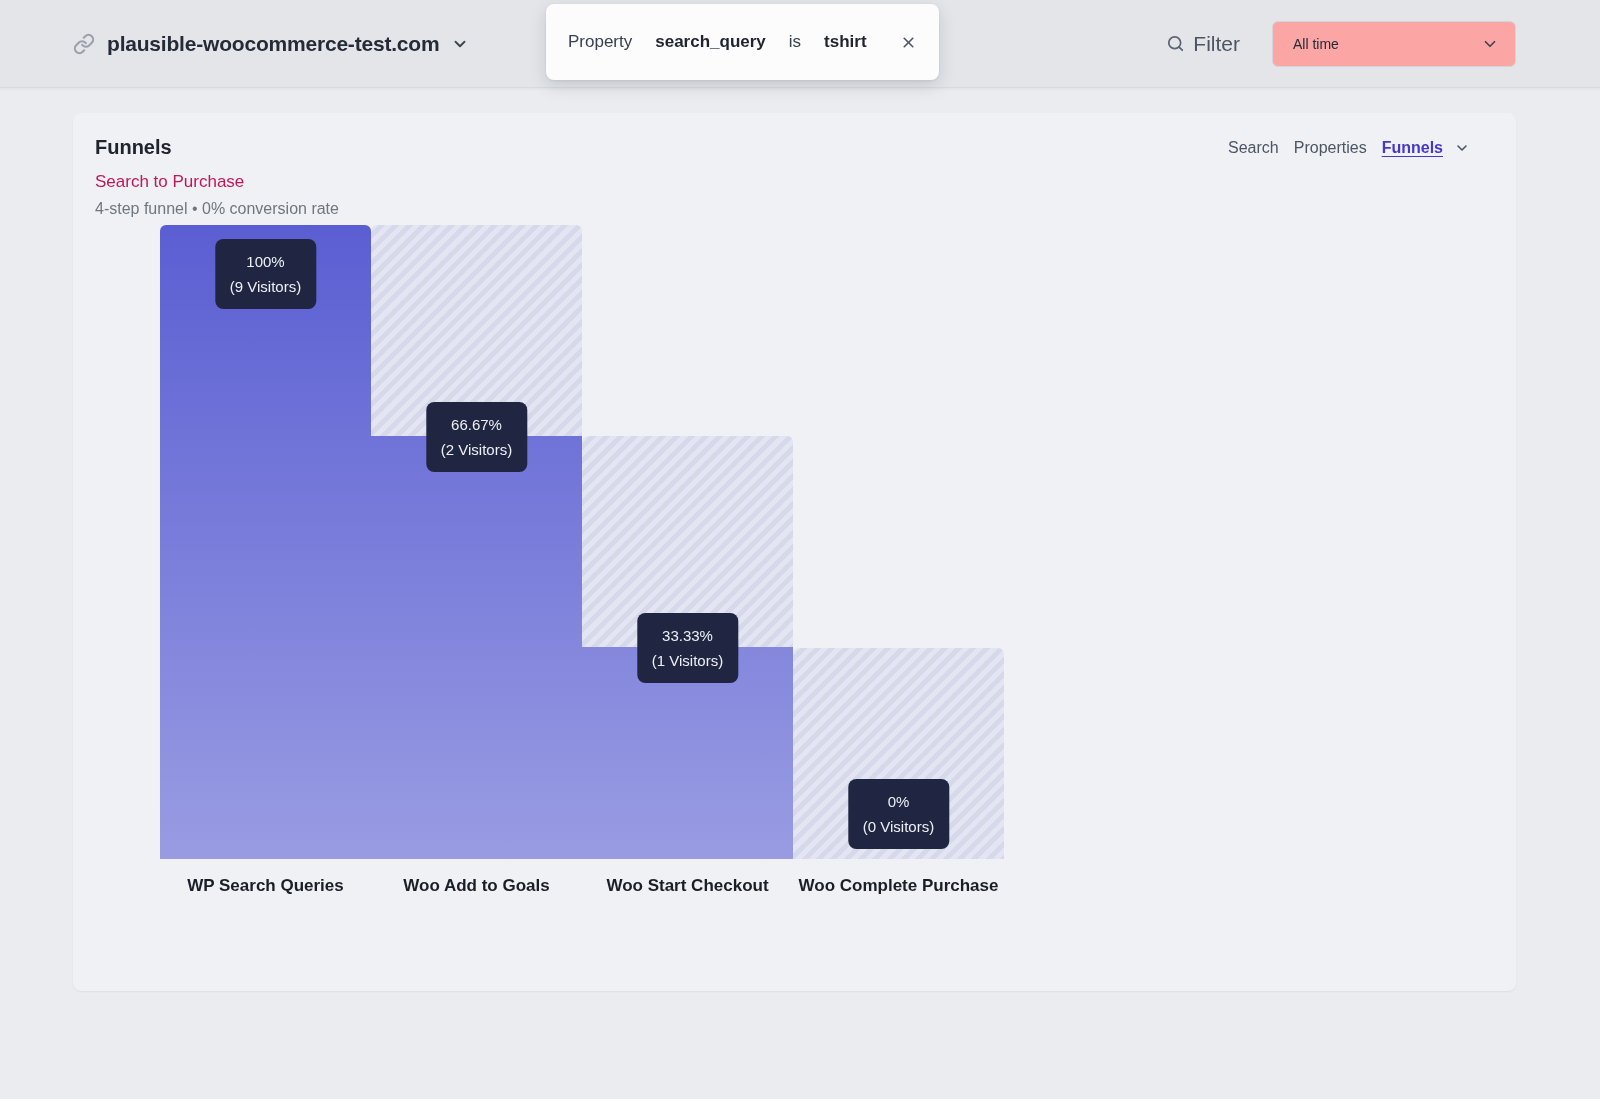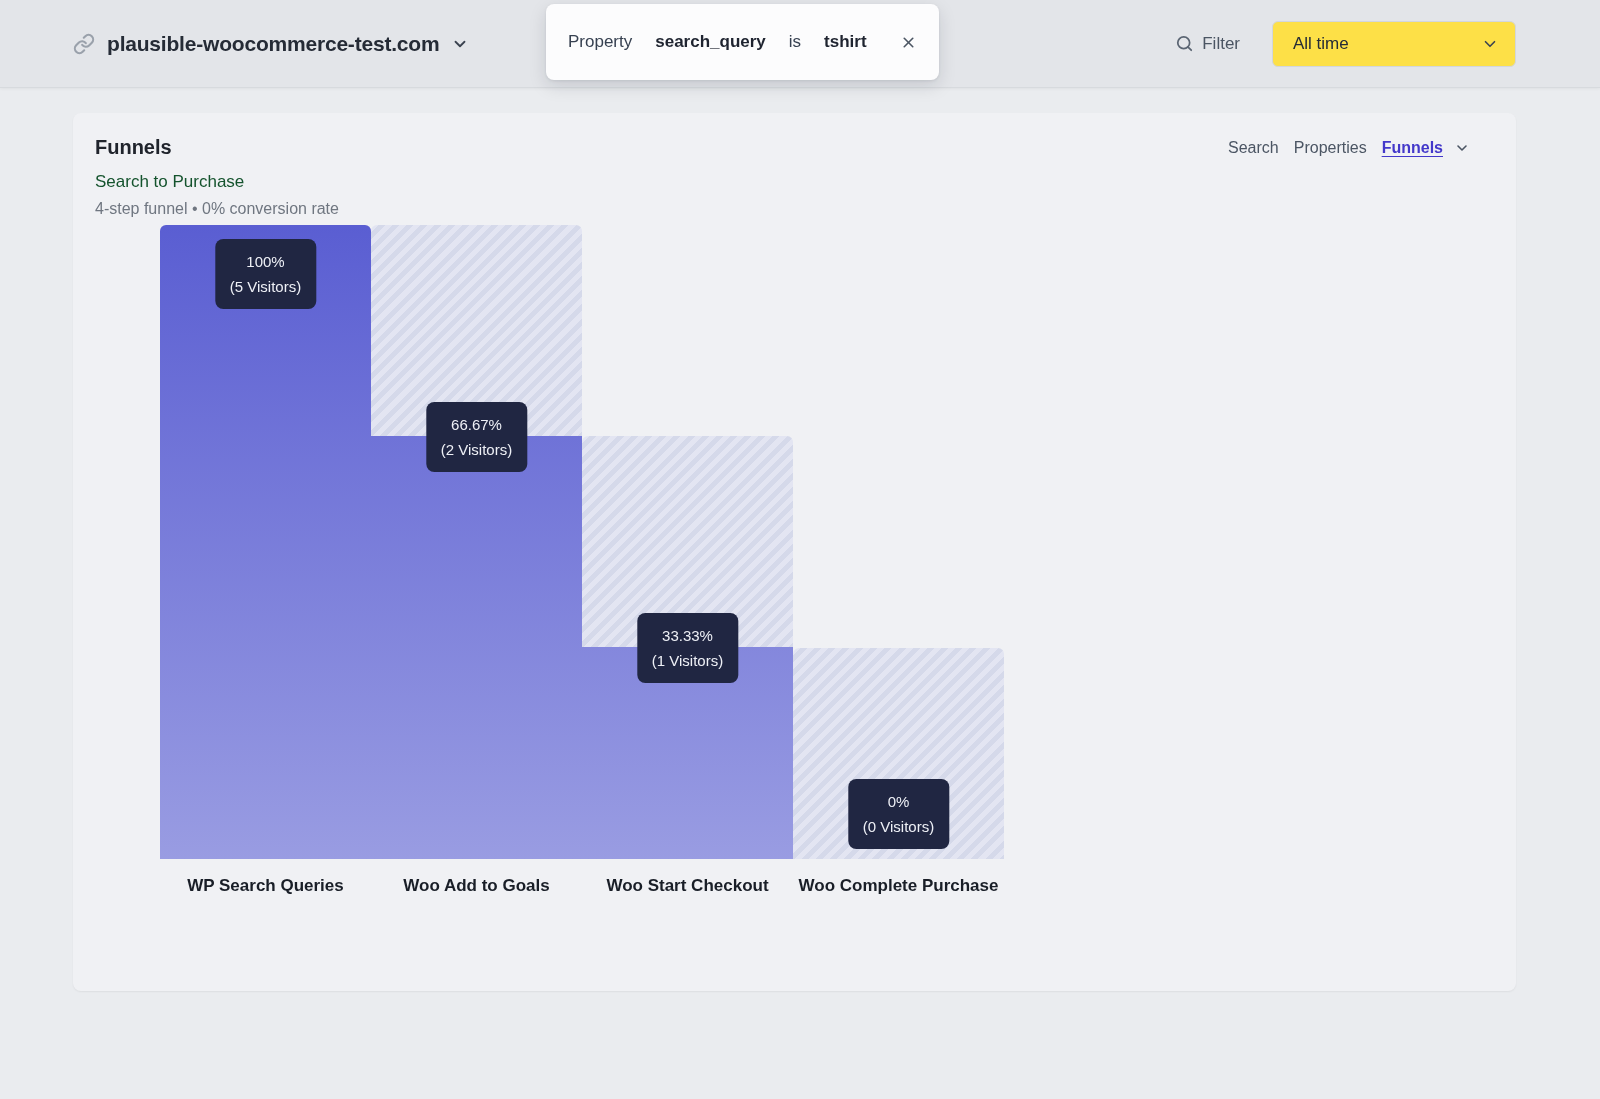--- a/index.html
+++ b/index.html
@@ -21,29 +21,29 @@
     display: flex;
     align-items: center;
     justify-content: space-between;
     padding: 0 84px 0 73px;
     z-index: 5;
   }
   .site-group { display: flex; align-items: center; gap: 12px; cursor: pointer; }
   .site-name { font-size: 21px; font-weight: 700; color: #252b36; letter-spacing: -0.2px; }
   .icon { display: inline-flex; align-items: center; justify-content: center; }
   .topbar-right { display: flex; align-items: center; gap: 32px; }
-  .filter-group { display: flex; align-items: center; gap: 8px; color: #4b5563; font-size: 17px; cursor: pointer; }
+  .filter-group { display: flex; align-items: center; gap: 8px; color: #4b5563; font-size: 21px; cursor: pointer; }
   .daterange {
     display: flex; align-items: center; justify-content: space-between;
     width: 244px; height: 46px;
-    background: #fde047;
+    background: #fca5a5;
     border: 1px solid #d2d6dc;
     border-radius: 6px;
     padding: 0 16px 0 20px;
-    font-size: 17px; color: #252b36; font-weight: 500;
+    font-size: 14px; color: #252b36; font-weight: 500;
     cursor: pointer;
   }
 
   
   .filter-pill {
     position: absolute;
     left: 546px; top: 4px;
     height: 76px;
     min-width: 348px;
     background: #fcfcfd;
@@ -67,21 +67,21 @@
     border-radius: 8px;
     box-shadow: 0 1px 2px rgba(0,0,0,0.06);
     padding: 23px 22px 0 22px;
   }
   .card-head { display: flex; align-items: flex-start; justify-content: space-between; }
   .card-title { font-size: 20px; font-weight: 700; color: #20242c; }
   .tabs { display: flex; align-items: center; gap: 15px; font-size: 16px; color: #4b5563; padding-top: 3px; padding-right: 24px; }
   .tab { cursor: pointer; }
   .tab.active { color: var(--active-tab, #4338ca); font-weight: 700; text-decoration: underline; text-underline-offset: 3px; }
   .tabs-chevron { cursor: pointer; display: inline-flex; margin-left: -4px; }
-  .funnel-name { margin-top: 13px; font-size: 17px; color: #14532d; }
+  .funnel-name { margin-top: 13px; font-size: 17px; color: #be185d; }
   .funnel-meta { margin-top: 8px; font-size: 16px; color: #6f7680; }
 
   
   .chart-row {
     margin-top: 44px;
     height: 634px;
     padding: 0 65px;
     display: flex;
     justify-content: flex-start;
     align-items: flex-end;
@@ -204,21 +204,21 @@
   <div class="funnel-meta">4-step funnel • 0% conversion rate</div>
 
   <div class="chart-row">
 
     <div class="funnel-col">
       <div class="bar-wrap" style="height: 634px;">
         <div class="bar-hatch" style="height: 0px;"></div>
         <div class="bar-solid"></div>
         <div class="tooltip" style="top: 14px;">
           <div>100%</div>
-          <div>(5 Visitors)</div>
+          <div>(9 Visitors)</div>
         </div>
       </div>
       <div class="step-label">WP Search Queries</div>
     </div>
 
     <div class="funnel-col">
       <div class="bar-wrap" style="height: 634px;">
         <div class="bar-hatch" style="height: 211px;"></div>
         <div class="bar-solid"></div>
         <div class="tooltip" style="top: 177px;">

